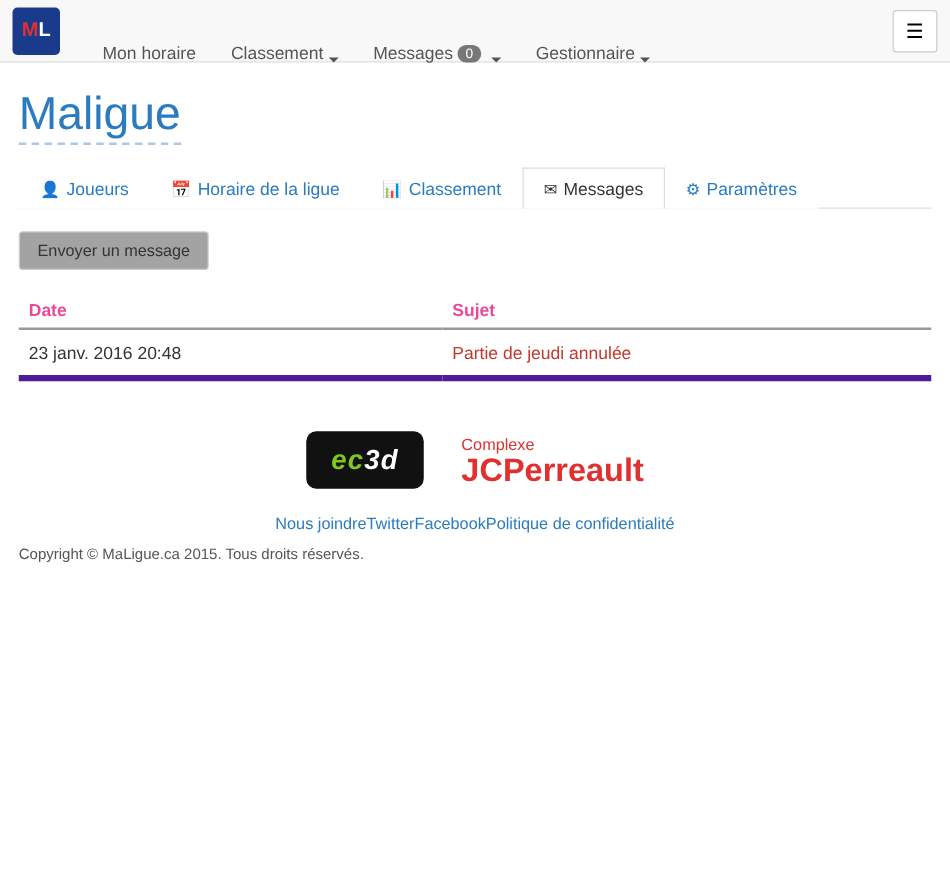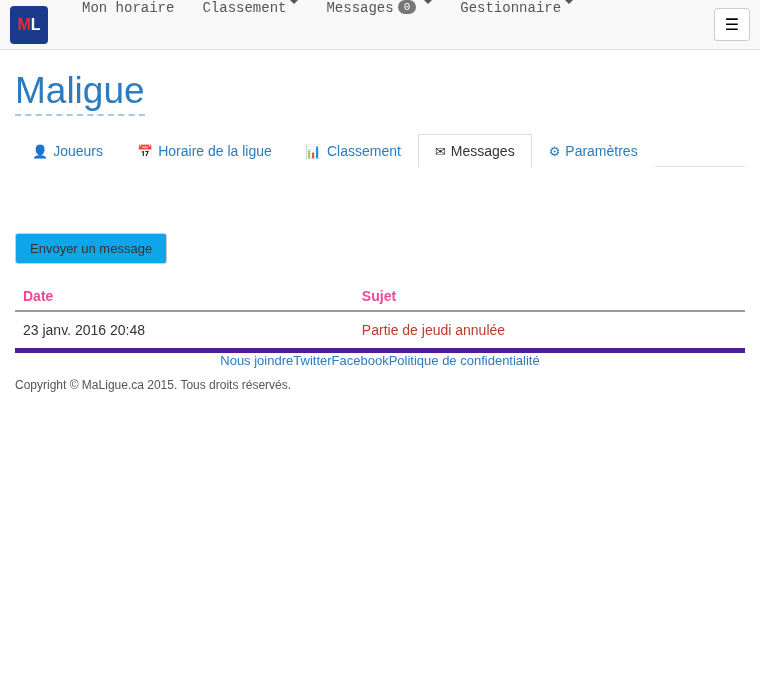--- a/index.html
+++ b/index.html
@@ -33,27 +33,26 @@
     .navbar-nav {
       display: flex;
       align-items: center;
       flex: 1;
       gap: 0;
     }
     .nav-item {
       padding: 0 14px;
       height: 50px;
       display: flex;
-      align-items: flex-start;
+      align-items: flex-end;
       cursor: pointer;
       color: #555;
       font-size: 14px;
       white-space: nowrap;
       position: relative;
-      font-family: Liberation Mono, monospace;
     }
     .nav-item .caret {
       display: inline-block;
       margin-left: 4px;
       border-top: 4px solid currentColor;
       border-left: 4px solid transparent;
       border-right: 4px solid transparent;
       vertical-align: middle;
     }
     .nav-badge {
@@ -115,29 +114,28 @@
       border-bottom-color: #fff;
       color: #333;
       background: #fff;
     }
     .tab-icon {
       font-size: 13px;
     }
 
     
     .btn-send {
-      background: #0ea5e9;
+      background: #a3a3a3;
       border: 1px solid #ccc;
       padding: 7px 14px;
       cursor: pointer;
       border-radius: 3px;
       font-size: 13px;
       color: #333;
       margin-bottom: 18px;
-      margin-top: 48px;
     }
 
     
     .messages-table {
       width: 100%;
       border-collapse: collapse;
     }
     .messages-table th {
       text-align: left;
       font-weight: bold;
@@ -282,20 +280,29 @@
     </thead>
     <tbody id="messages-tbody">
       <tr>
         <td class="td-date">23 janv. 2016 20:48</td>
         <td class="td-subject">Partie de jeudi annulée</td>
       </tr>
     </tbody>
   </table>
 
   
+  <div class="sponsors">
+    <div class="sponsor-ec3d">
+      <span><span style="color:#7ec820;">ec</span><span style="color:#fff;">3d</span></span>
+    </div>
+    <div class="sponsor-jcp">
+      <span class="jcp-top">Complexe</span>
+      <span class="jcp-bottom">JCPerreault</span>
+    </div>
+  </div>
 
   
   <div class="footer-links">
     <a href="#">Nous joindre</a>
     <a href="#">Twitter</a>
     <a href="#">Facebook</a>
     <a href="#">Politique de confidentialité</a>
   </div>
 
   <div class="copyright">Copyright © MaLigue.ca 2015. Tous droits réservés.</div>

